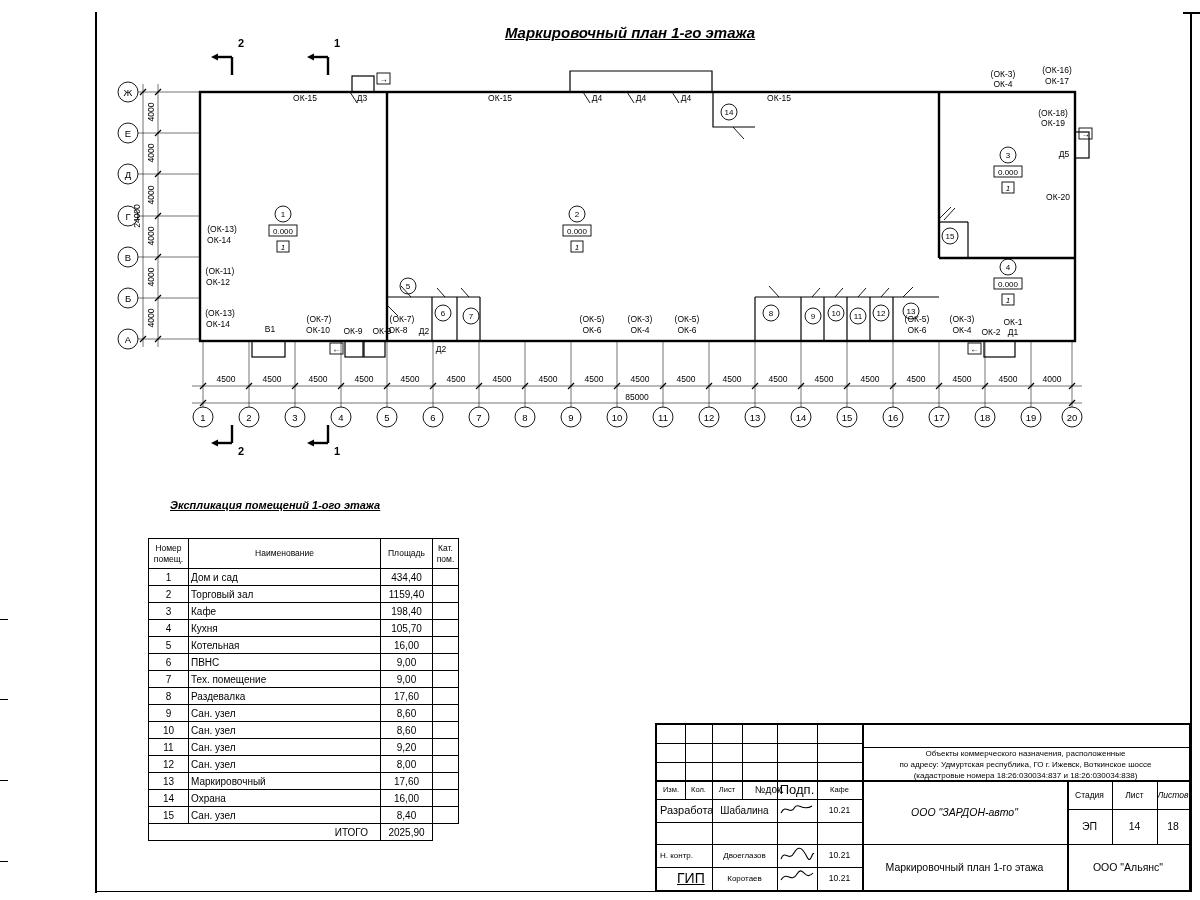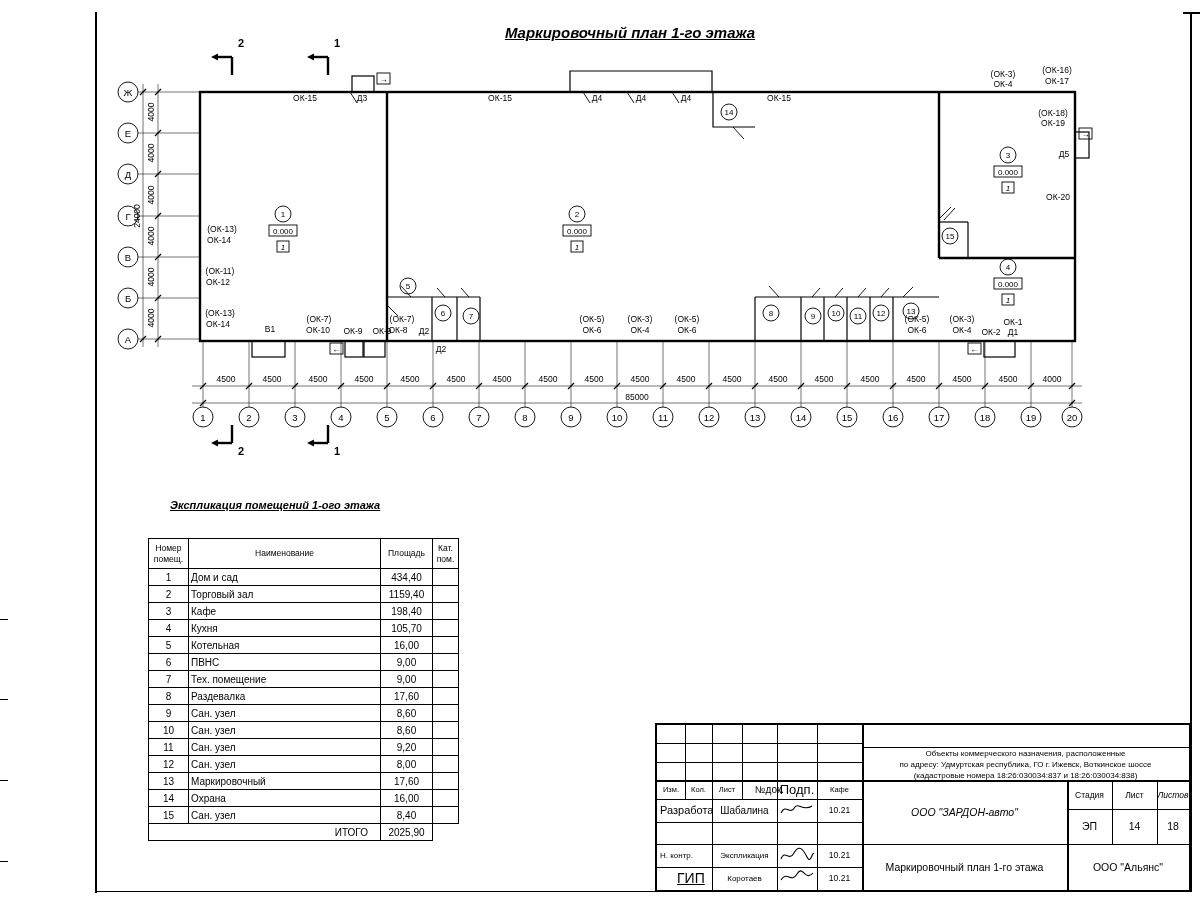--- a/index.html
+++ b/index.html
@@ -530,21 +530,21 @@
   <div class="tbc" style="left:28px;  top:56px; width:27px; line-height:18px; font-size:7.5px;">Кол.</div>
   <div class="tbc" style="left:55px;  top:56px; width:30px; line-height:18px; font-size:7.5px;">Лист</div>
   <div class="tbc" style="left:95px;  top:56px; width:35px; line-height:18px; font-size:10px;">№док.</div>
   <div class="tbc" style="left:120px; top:56px; width:40px; line-height:18px; font-size:13px;">Подп.</div>
   <div class="tbc" style="left:160px; top:56px; width:45px; line-height:18px; font-size:7.5px;">Кафе</div>
 
   <div class="tbc left" style="left:0;    top:74px;  width:55px; line-height:23px; font-size:11px;">Разработал</div>
   <div class="tbc" style="left:55px; top:74px;  width:65px; line-height:23px; font-size:10px;">Шабалина</div>
   <div class="tbc" style="left:160px;top:74px;  width:45px; line-height:23px;">10.21</div>
   <div class="tbc left" style="left:0;    top:119px; width:55px; line-height:23px; font-size:8px;">Н. контр.</div>
-  <div class="tbc" style="left:55px; top:119px; width:65px; line-height:23px; font-size:8px;">Экспликация</div>
+  <div class="tbc" style="left:55px; top:119px; width:65px; line-height:23px; font-size:8px;">Двоеглазов</div>
   <div class="tbc" style="left:160px;top:119px; width:45px; line-height:23px;">10.21</div>
   <div class="tbc left" style="left:17px;    top:142px; width:55px; line-height:23px; font-size:14px;text-decoration:underline;">ГИП</div>
   <div class="tbc" style="left:55px; top:142px; width:65px; line-height:23px; font-size:8px;">Коротаев</div>
   <div class="tbc" style="left:160px;top:142px; width:45px; line-height:23px;">10.21</div>
 
   <div class="tbc" style="left:122px; top:75px; width:38px; height:22px;">
     <svg class="sig-svg" width="36" height="20" viewBox="0 0 36 20">
       <path d="M2 13 C 7 3, 11 16, 16 7 C 19 2, 24 12, 33 6" stroke="#000" stroke-width="1.1" fill="none"></path>
     </svg>
   </div>

